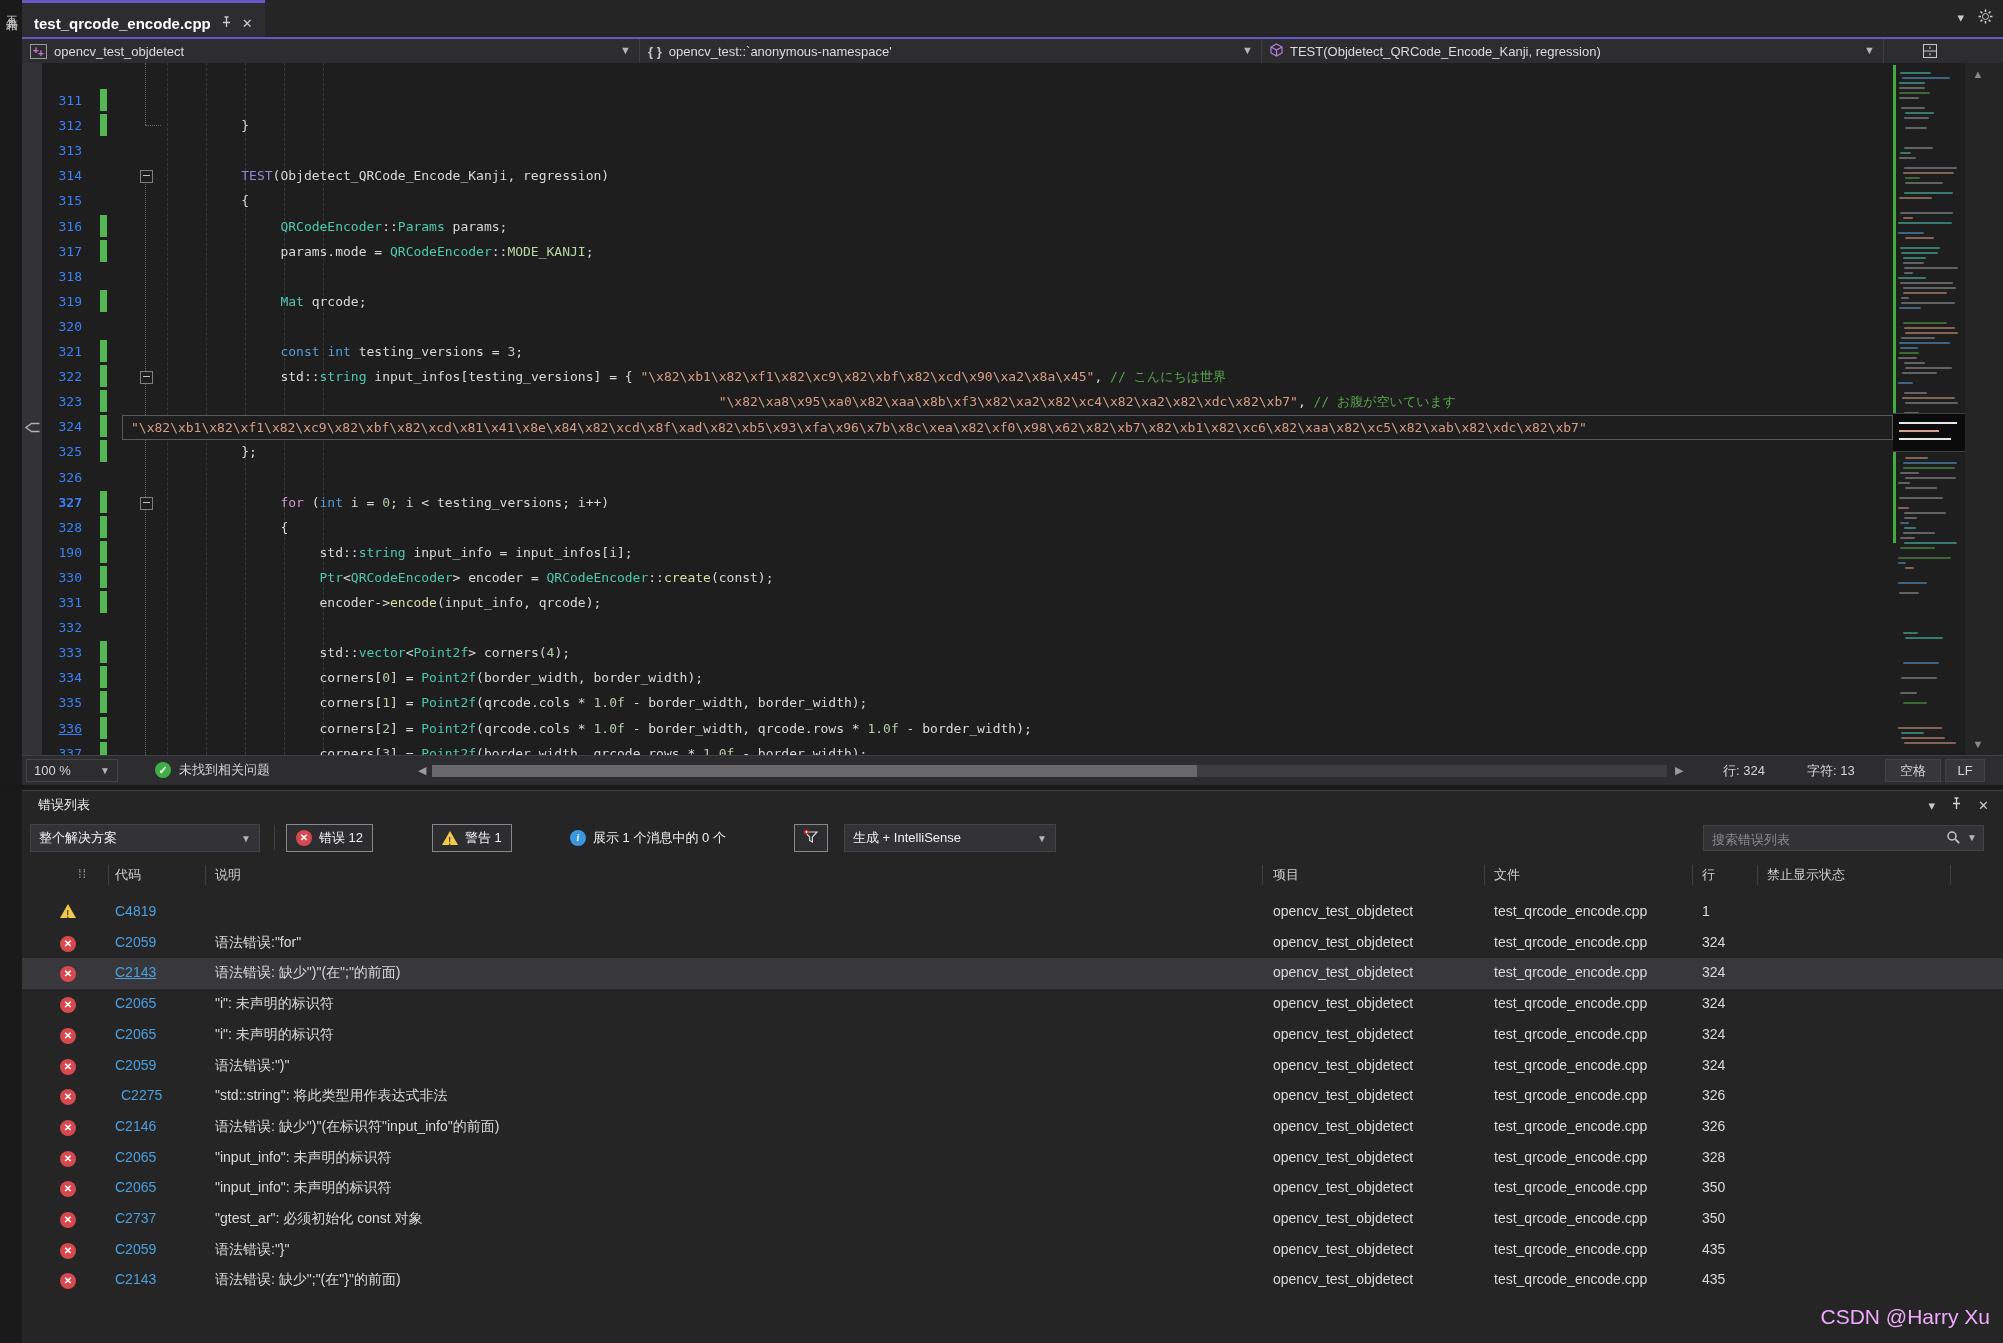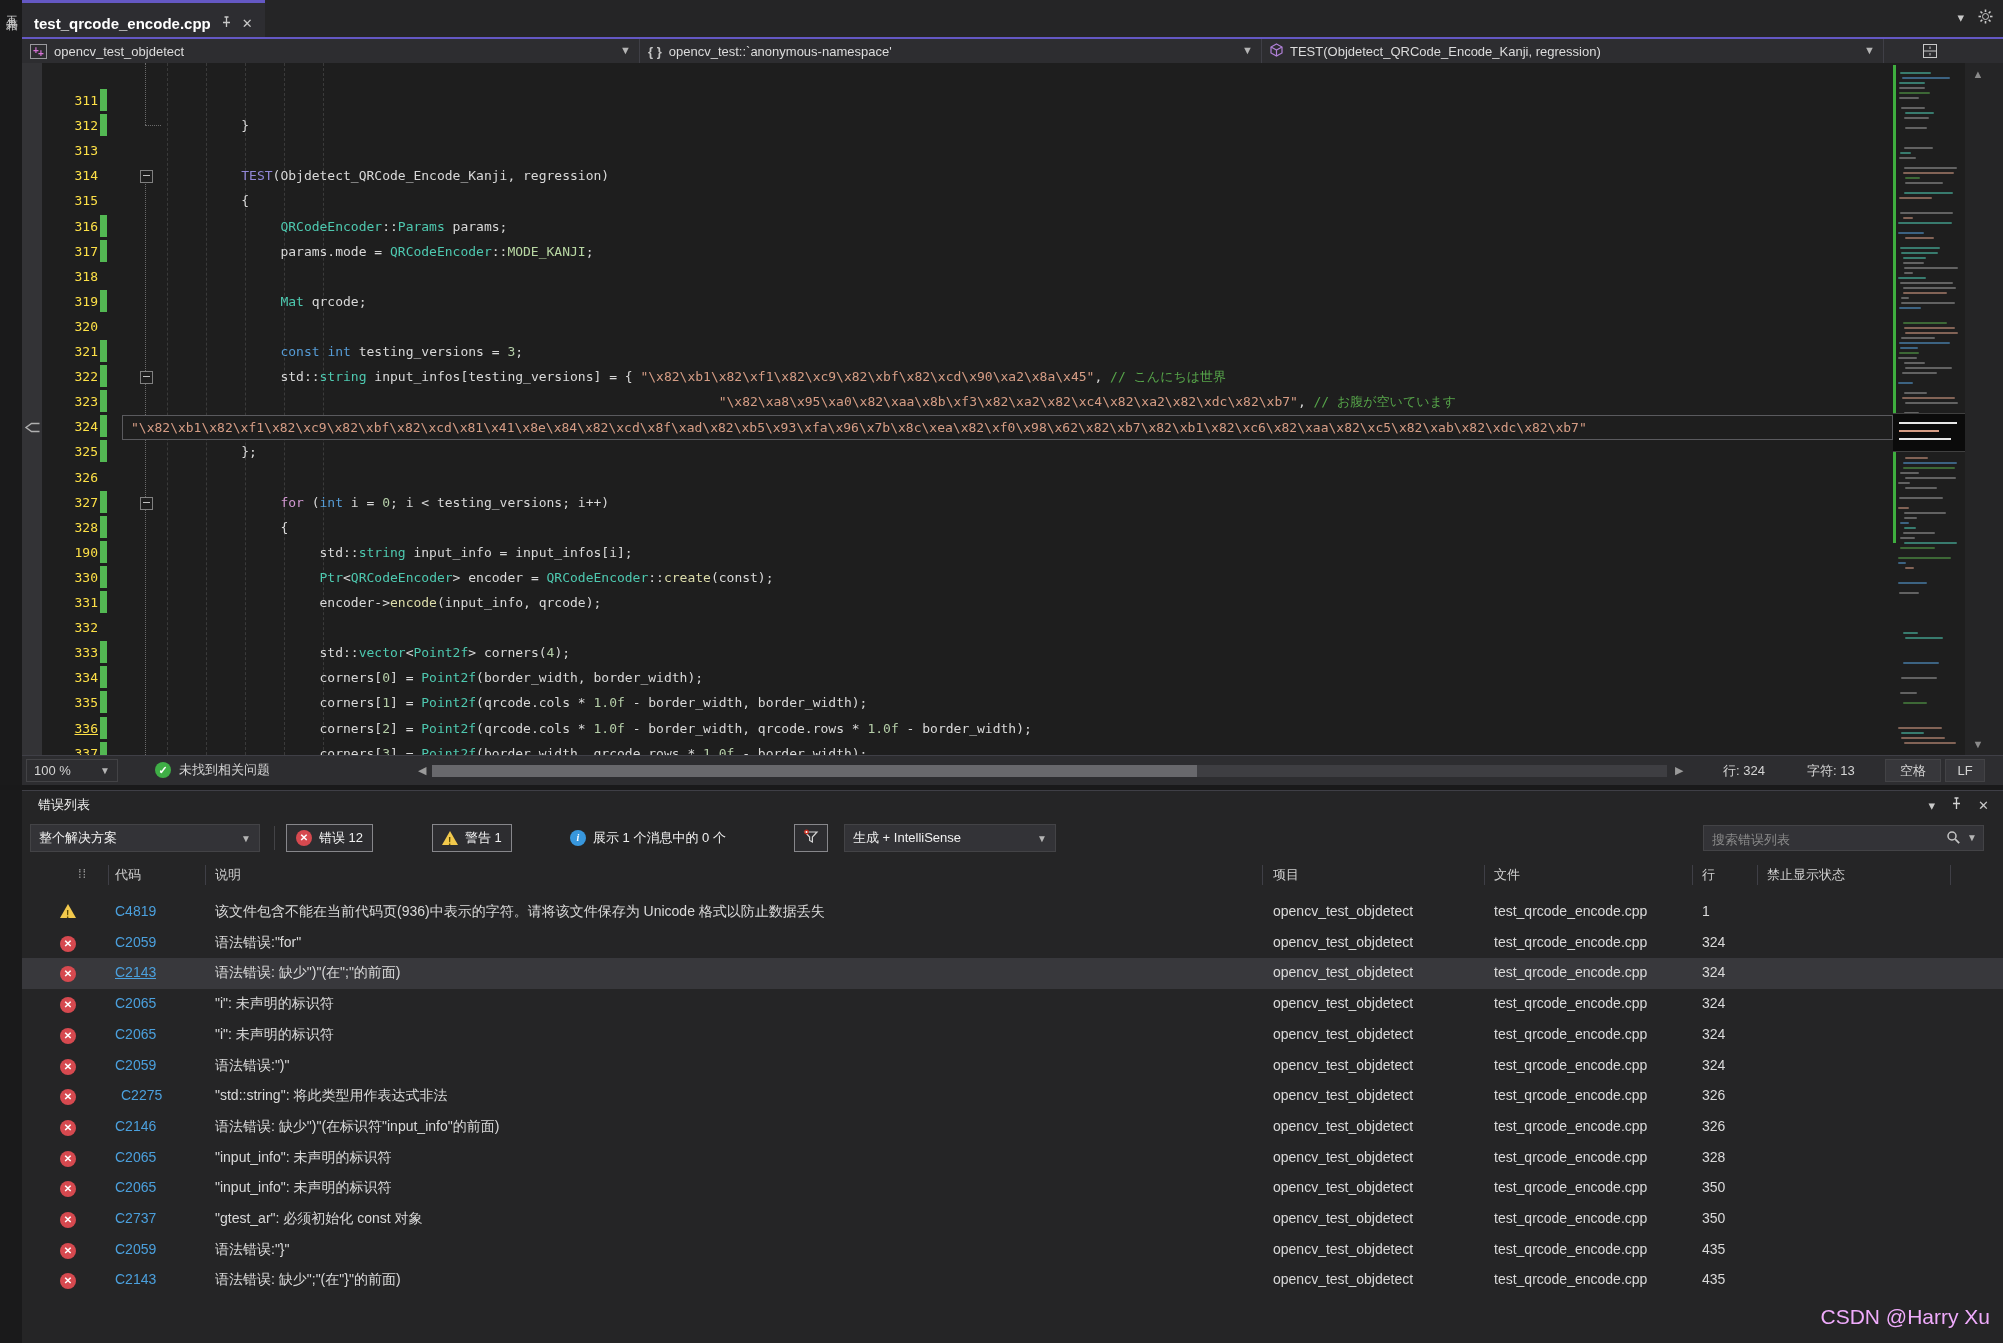--- a/index.html
+++ b/index.html
@@ -29,21 +29,21 @@
   .cpp-proj-icon{display:inline-block;width:15px;height:13px;border:1px solid #9a9a9e;position:relative;background:#2d2d30;}
   .cpp-proj-icon span{position:absolute;color:#d873d8;font-size:10px;font-weight:bold;line-height:1;top:1px;}
   .braces{color:#c5c5c5;font-weight:bold;}
 
   
   #editor{left:22px;top:63px;width:1969px;height:692px;background:#1e1e1e;overflow:hidden;}
   #indicator-margin{position:absolute;left:0;top:0;width:20px;height:692px;background:#333336;}
   .guide{position:absolute;top:0;height:692px;width:0;border-left:1px dashed #3a3a3a;}
   .fold-dot-v{position:absolute;width:0;border-left:1px dotted #6a6a6a;}
   .fold-dot-h{position:absolute;height:0;border-top:1px dotted #6a6a6a;}
-  .lnum{position:absolute;left:24px;width:52px;height:25px;text-align:right;color:#fde047;
+  .lnum{position:absolute;left:8px;width:52px;height:25px;text-align:right;color:#3b82f6;
         font:13px "DejaVu Sans Mono",monospace;line-height:25px;}
   .chbar{position:absolute;left:78px;width:7px;height:22px;background:#53b853;}
   .foldbox{position:absolute;left:118px;width:11px;height:11px;background:#1e1e1e;border:1px solid #808080;z-index:4;}
   .foldbox i{position:absolute;left:2px;right:2px;top:4px;border-top:1px solid #c0c0c0;}
   .code-row{position:absolute;left:141px;height:25px;white-space:pre;font:13px "DejaVu Sans Mono",monospace;
         line-height:25px;z-index:3;}
   #cur-line-box{position:absolute;left:100px;width:1771px;height:25px;border:1px solid #5a5a5e;
         background:#1e1e1e;box-sizing:border-box;z-index:2;}
   #cur-line-box .code-row{left:8px;top:-1px;}
   .tok-p{color:#d9d9d9}.tok-k{color:#569cd6}.tok-t{color:#4ec9b0}.tok-m{color:#9287d8}
@@ -231,21 +231,21 @@
         <div class="chbar" style="top: 277px;"></div>
         <div class="lnum" style="top: 301.1px;">322</div>
         <div class="chbar" style="top: 302.1px;"></div>
         <div class="lnum" style="top: 326.2px;">323</div>
         <div class="chbar" style="top: 327.2px;"></div>
         <div class="lnum" style="top: 351.3px;">324</div>
         <div class="chbar" style="top: 352.3px;"></div>
         <div class="lnum" style="top: 376.4px;">325</div>
         <div class="chbar" style="top: 377.4px;"></div>
         <div class="lnum" style="top: 401.5px;">326</div>
-        <div class="lnum" style="top: 426.6px;">327</div>
+        <div class="lnum" style="top: 426.6px; font-weight: bold;">327</div>
         <div class="chbar" style="top: 427.6px;"></div>
         <div class="lnum" style="top: 451.7px;">328</div>
         <div class="chbar" style="top: 452.7px;"></div>
         <div class="lnum" style="top: 476.8px;">190</div>
         <div class="chbar" style="top: 477.8px;"></div>
         <div class="lnum" style="top: 501.9px;">330</div>
         <div class="chbar" style="top: 502.9px;"></div>
         <div class="lnum" style="top: 527px;">331</div>
         <div class="chbar" style="top: 528px;"></div>
         <div class="lnum" style="top: 552.1px;">332</div>
@@ -492,21 +492,20 @@
       <span class="hsepline" style="left:1670px;"></span>
         <span class="hsepline" style="left:1735px;"></span>
       <span class="hsepline" style="left:1928px;"></span>
     </div>
     <div id="error-rows">
         <div class="erow" style="top: 106px;">
           <span class="sev sev-warning" style="position: absolute; left: 38px; top: 7px;">
             <em>!</em>
           </span>
           <span class="cell ecode" style="left: 93px;">C4819</span>
-          <span class="cell" style="left: 193px; width: 1040px;">该文件包含不能在当前代码页(936)中表示的字符。请将该文件保存为 Unicode 格式以防止数据丢失</span>
           <span class="cell" style="left: 1251px;">opencv_test_objdetect</span>
           <span class="cell" style="left: 1472px;">test_qrcode_encode.cpp</span>
           <span class="cell" style="left: 1680px;">1</span>
         </div>
         <div class="erow" style="top: 136.7px;">
           <span class="sev sev-error" style="position: absolute; left: 38px; top: 8px;">✕</span>
           <span class="cell ecode" style="left: 93px;">C2059</span>
           <span class="cell" style="left: 193px; width: 1040px;">语法错误:"for"</span>
           <span class="cell" style="left: 1251px;">opencv_test_objdetect</span>
           <span class="cell" style="left: 1472px;">test_qrcode_encode.cpp</span>

